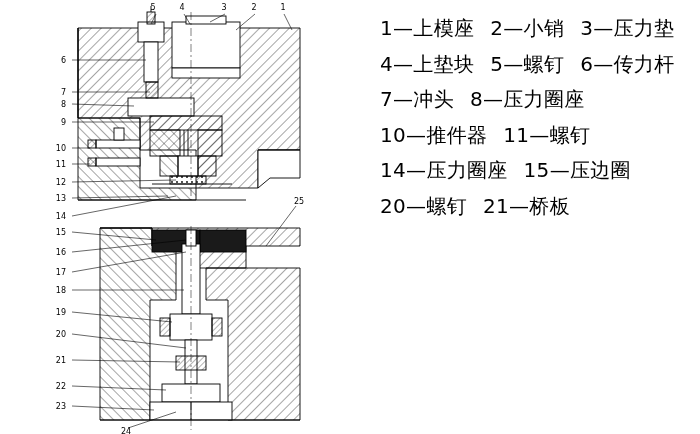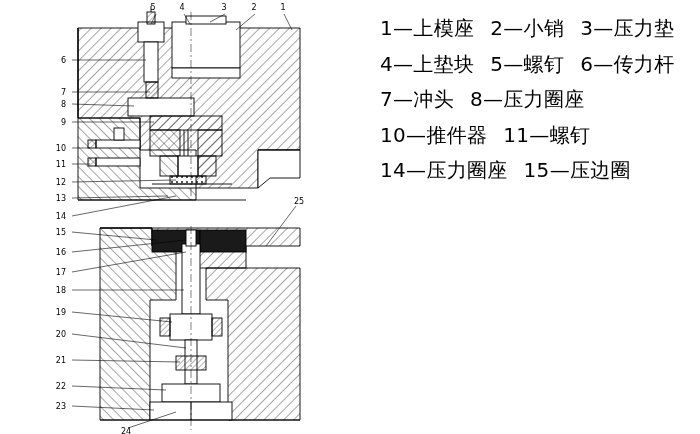--- a/index.html
+++ b/index.html
@@ -198,15 +198,16 @@
       </g>
     </svg>
   </div>
 
   <div id="legend">
       <div class="legend-line"><span><span>1</span><span>—</span><span>上模座</span></span><span class="gap"></span><span><span>2</span><span>—</span><span>小销</span></span><span class="gap"></span><span><span>3</span><span>—</span><span>压力垫</span></span></div>
       <div class="legend-line"><span><span>4</span><span>—</span><span>上垫块</span></span><span class="gap"></span><span><span>5</span><span>—</span><span>螺钉</span></span><span class="gap"></span><span><span>6</span><span>—</span><span>传力杆</span></span></div>
       <div class="legend-line"><span><span>7</span><span>—</span><span>冲头</span></span><span class="gap"></span><span><span>8</span><span>—</span><span>压力圈座</span></span></div>
       <div class="legend-line"><span><span>10</span><span>—</span><span>推件器</span></span><span class="gap"></span><span><span>11</span><span>—</span><span>螺钉</span></span></div>
       <div class="legend-line"><span><span>14</span><span>—</span><span>压力圈座</span></span><span class="gap"></span><span><span>15</span><span>—</span><span>压边圈</span></span></div>
+      <div class="legend-line"><span><span>20</span><span>—</span><span>螺钉</span></span><span class="gap"></span><span><span>21</span><span>—</span><span>桥板</span></span></div>
     </div>
 
 </div>
 
 </body></html>

